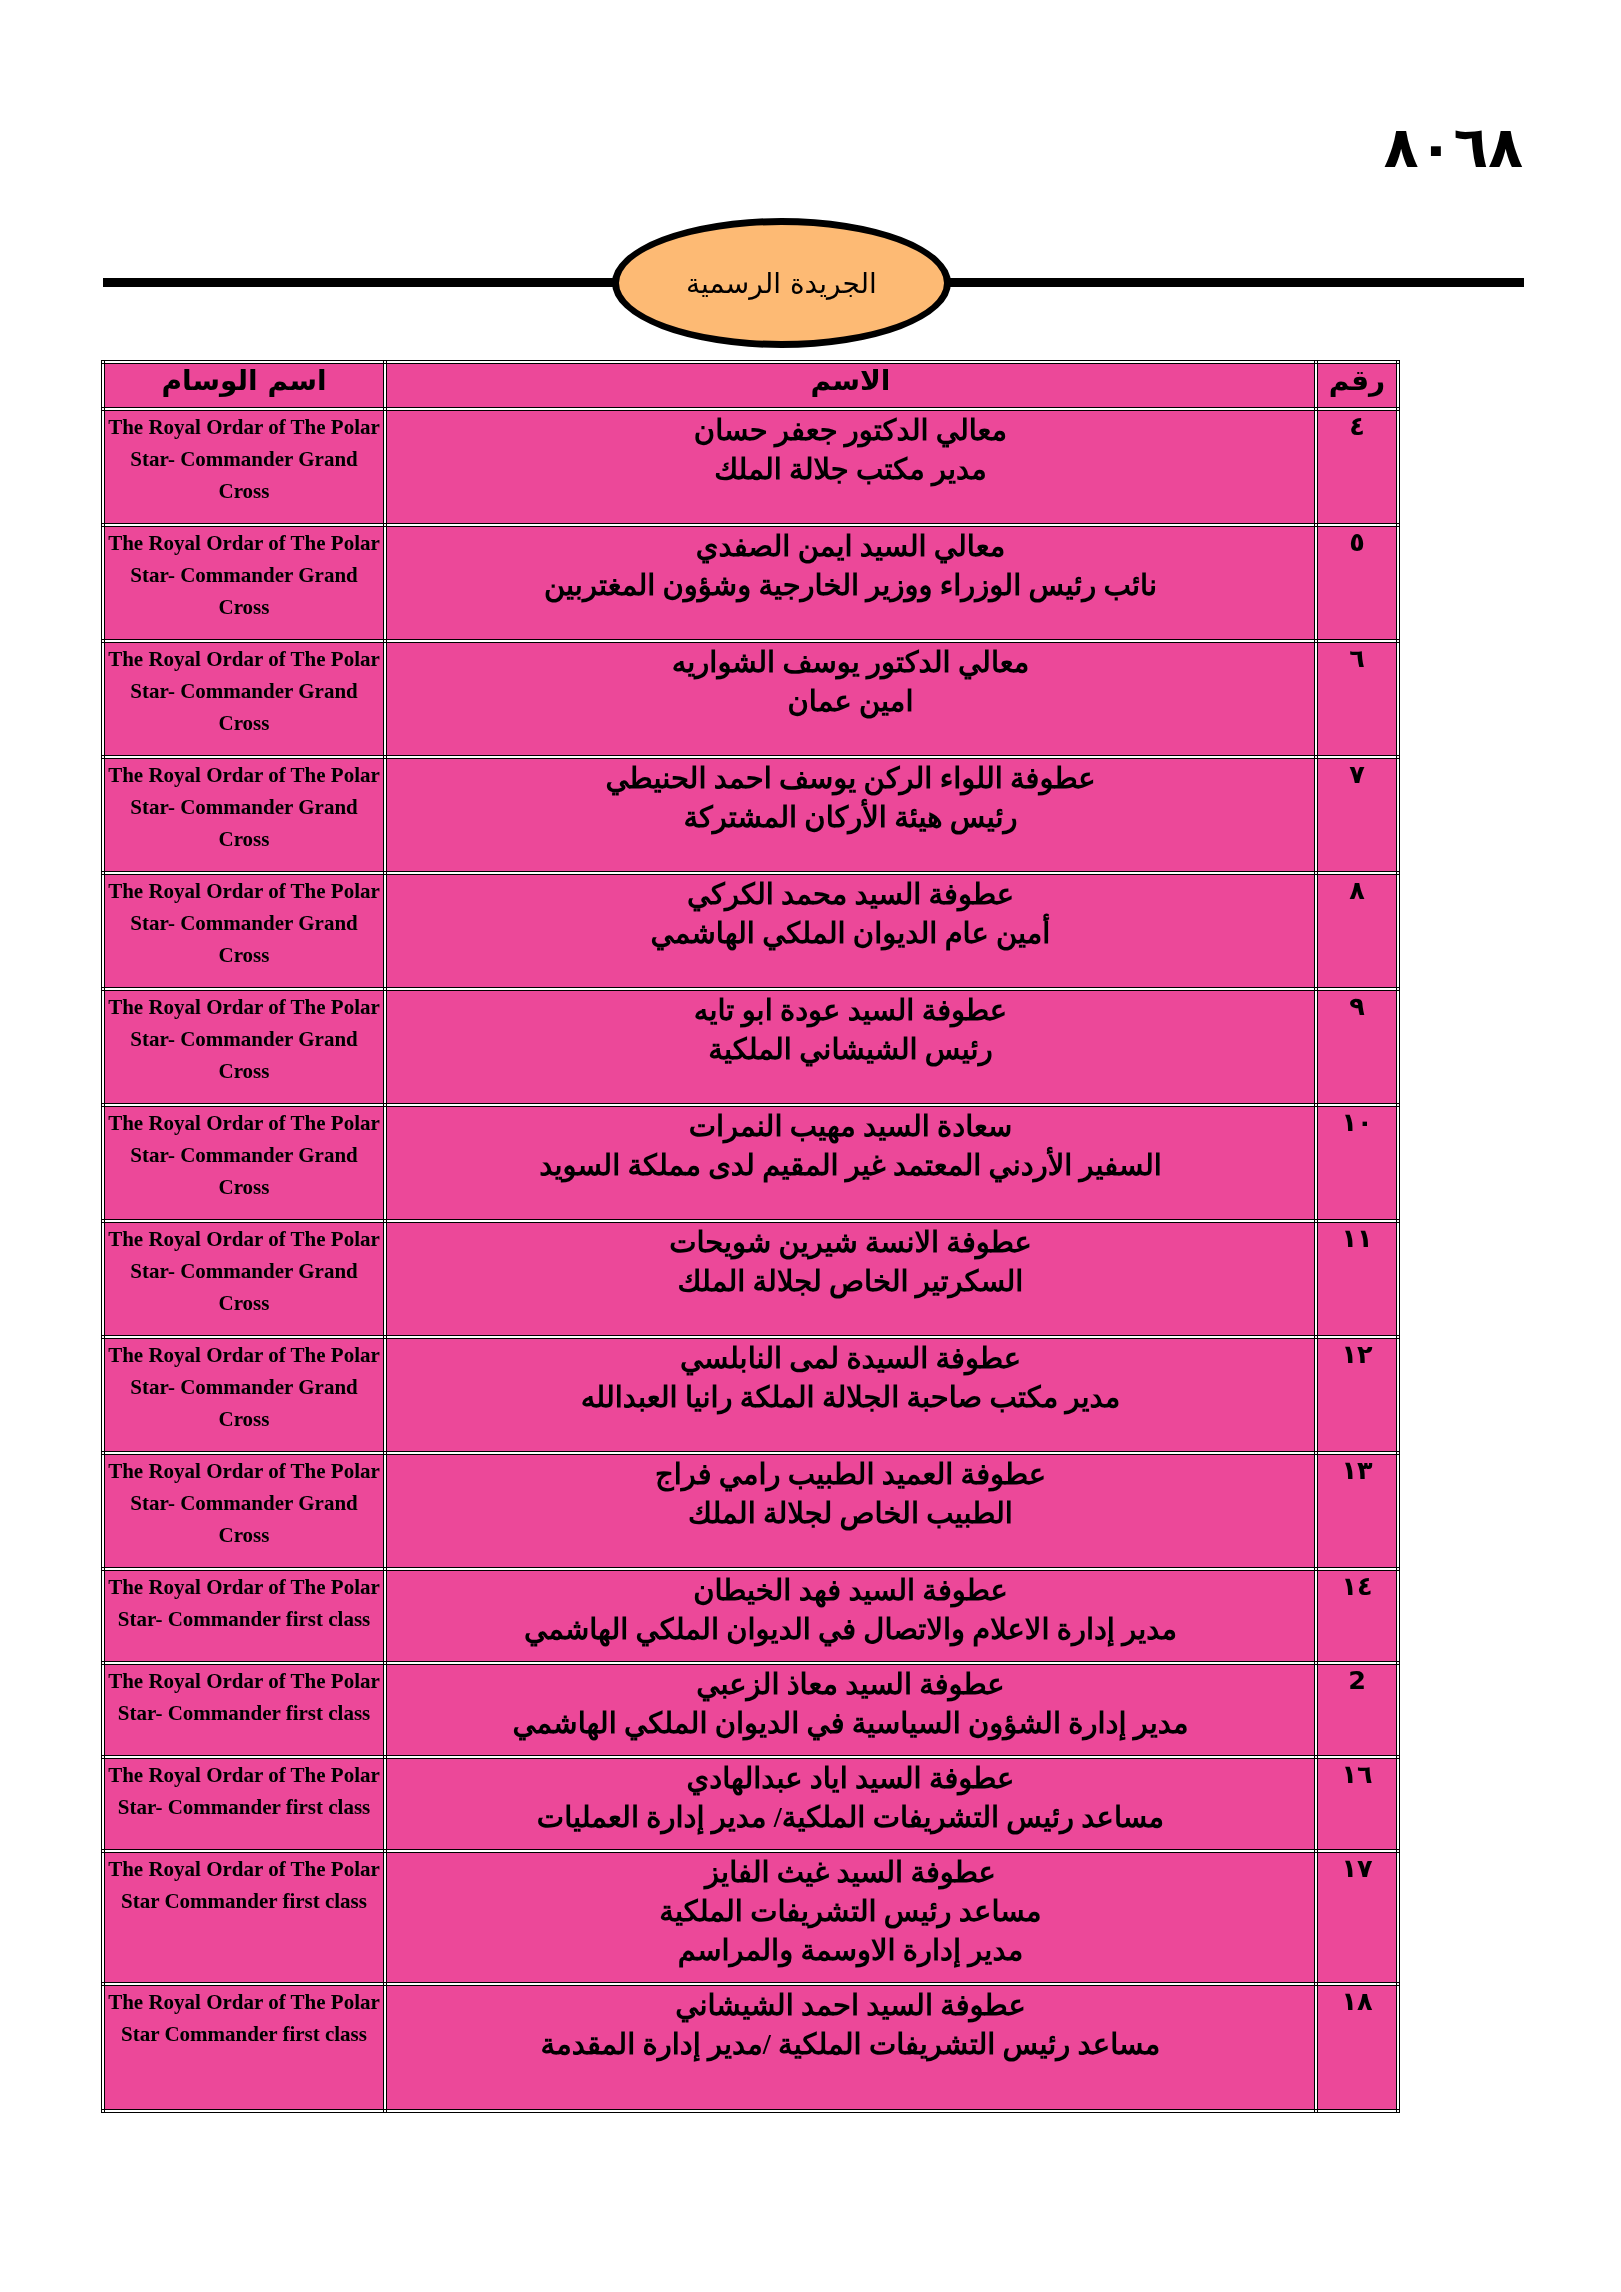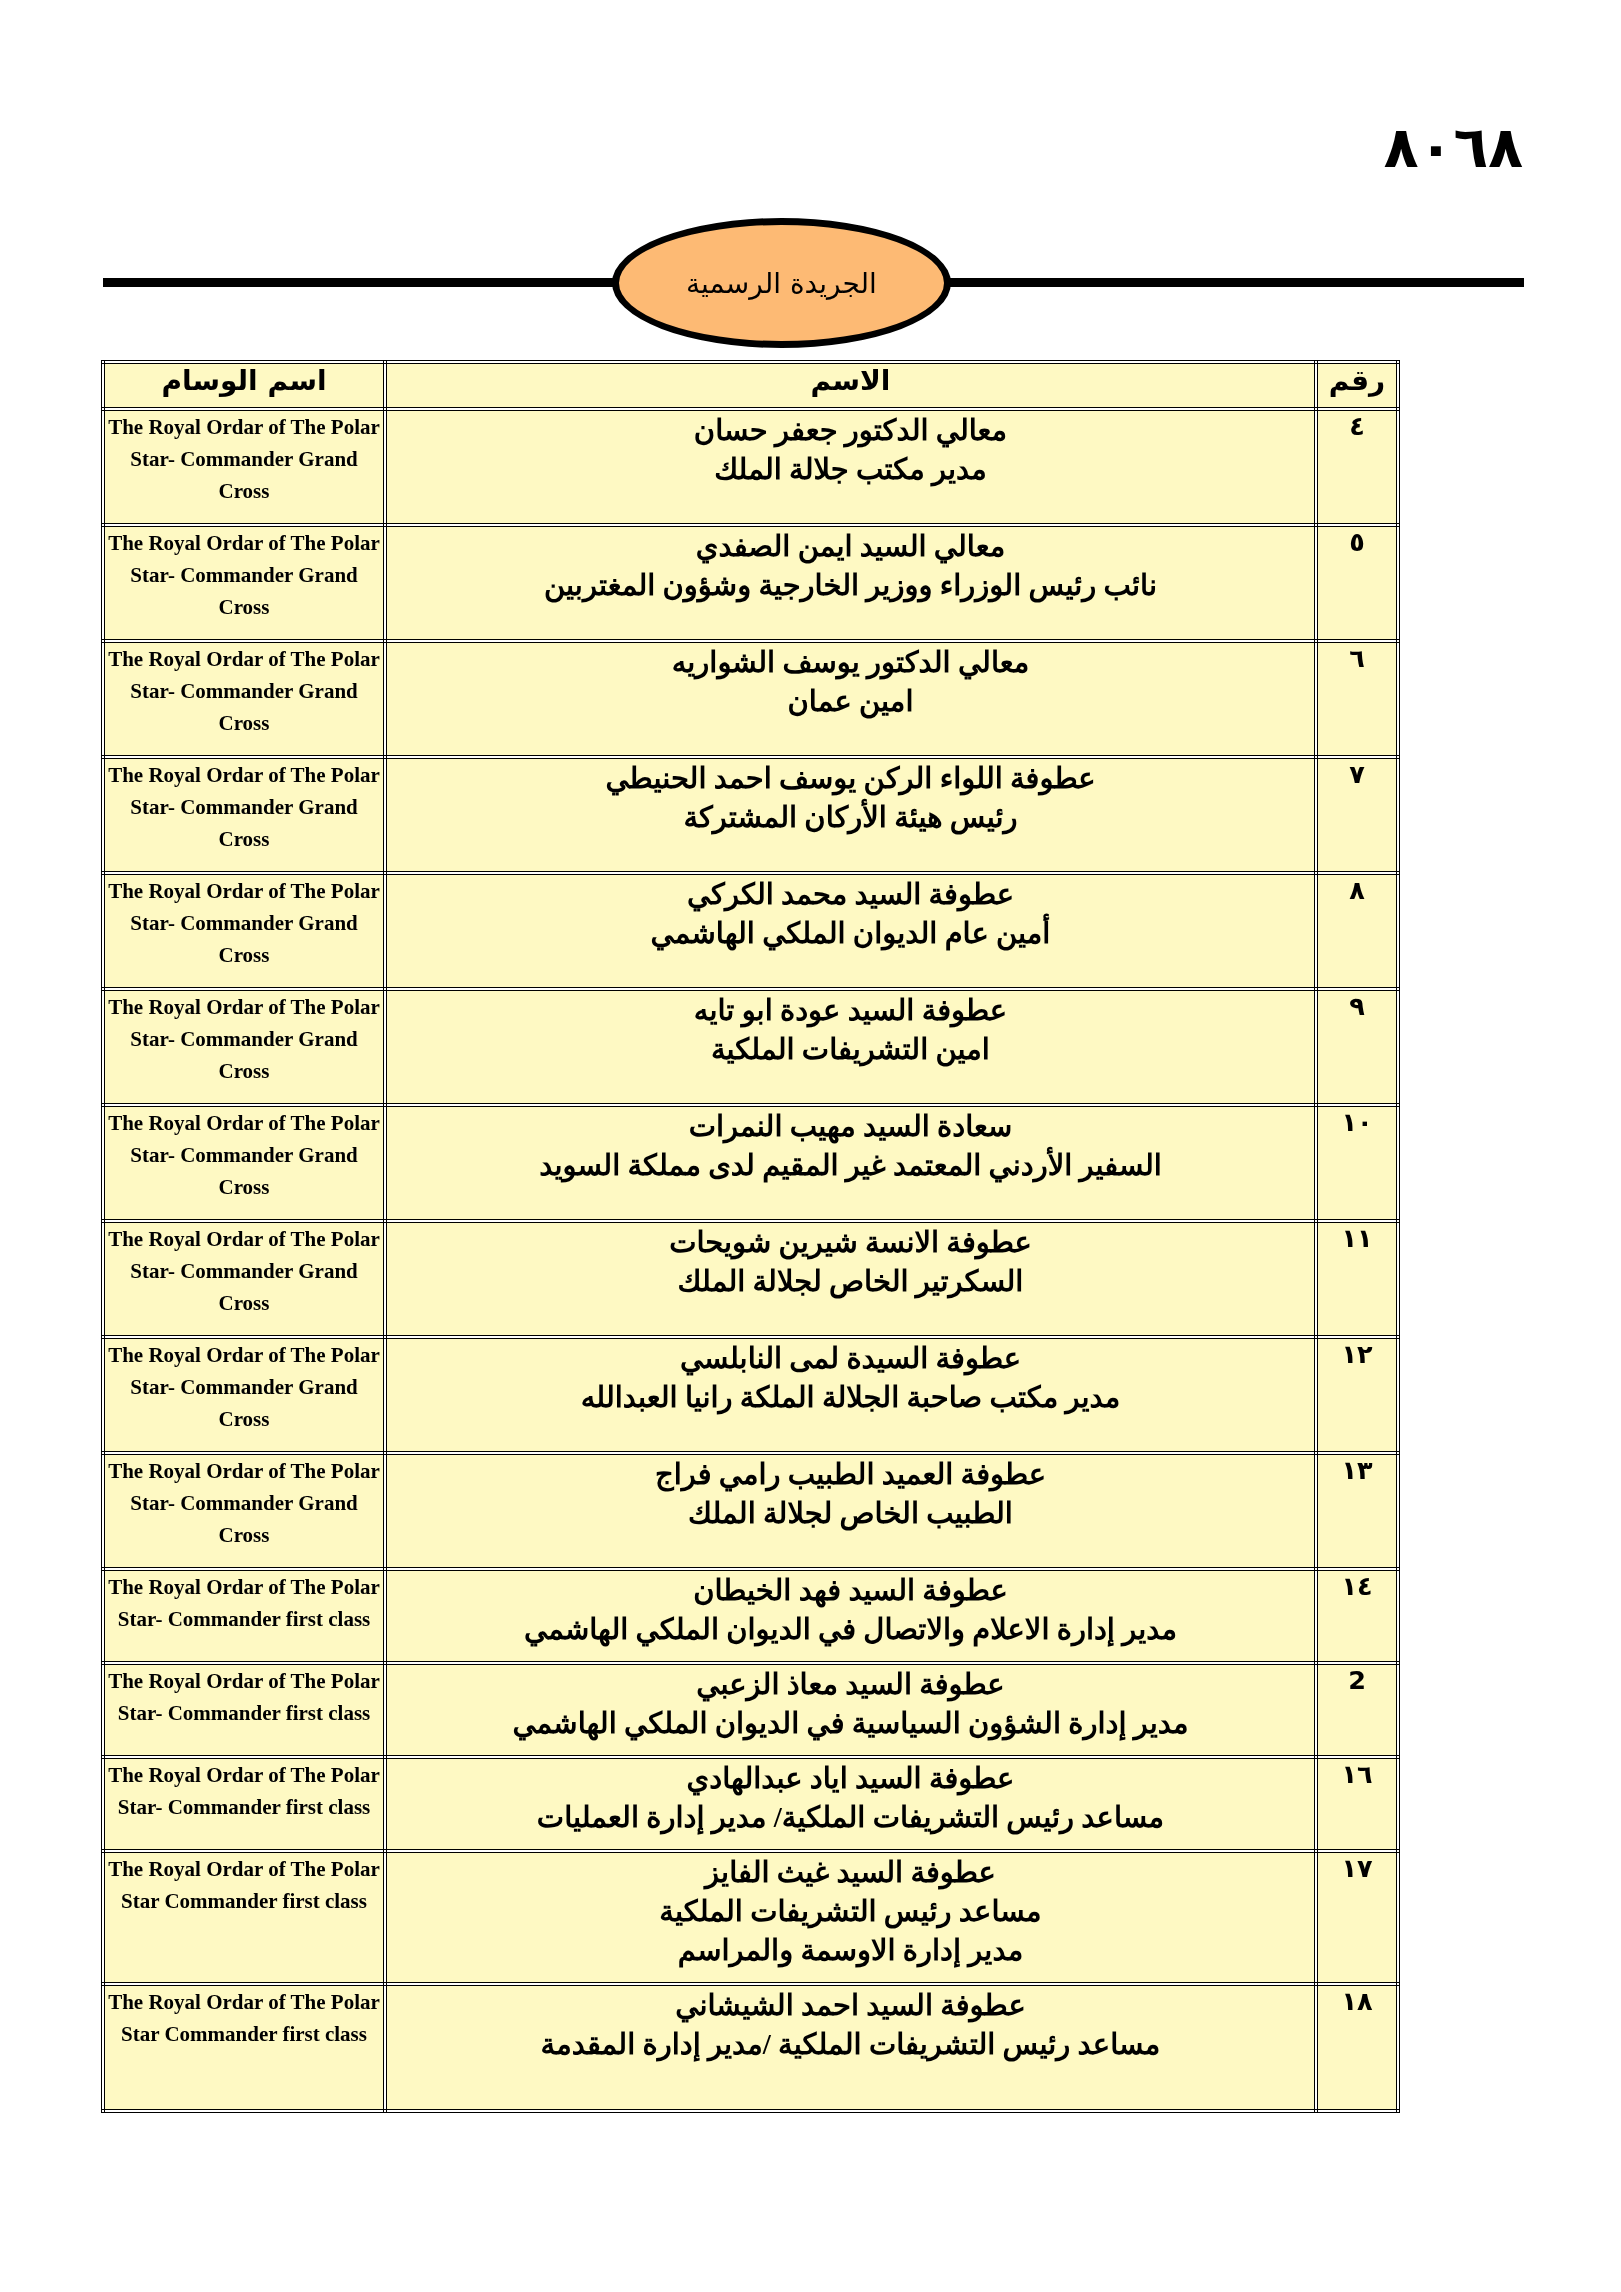--- a/index.html
+++ b/index.html
@@ -24,21 +24,21 @@
   .banner-text {
     font-family:"DejaVu Sans", sans-serif; font-size:28px; color:#000;
     direction:rtl; white-space:nowrap;
   }
   table.gazette-table {
     position:absolute; top:328px; left:101px; width:1296px;
     border-collapse:collapse; direction:rtl; table-layout:fixed;
     background:#fff;
   }
   table.gazette-table th, table.gazette-table td {
-    border:4.9px double #000; background:#fef9c3; text-align:center;
+    border:4.9px double #000; background:#ec4899; text-align:center;
     vertical-align:top; padding:0; overflow:hidden;
   }
   th.h-cell {
     height:43px; font-family:"DejaVu Sans", sans-serif; font-weight:bold;
     font-size:28px; vertical-align:middle; padding:2px 3.9px;
   }
   td.c-num {
     font-family:"DejaVu Sans", sans-serif; font-weight:bold; font-size:25.5px;
     padding-top:9.8px;
   }
@@ -137,21 +137,21 @@
       <td class="c-order">
             <div class="en-line">The Royal Ordar of The Polar</div>
             <div class="en-line">Star- Commander Grand</div>
             <div class="en-line">Cross</div>
           </td>
     </tr>
         <tr style="height: 116px;">
       <td class="c-num">٩</td>
       <td class="c-name">
             <div class="ar-line">عطوفة السيد عودة ابو تايه</div>
-            <div class="ar-line">امين التشريفات الملكية</div>
+            <div class="ar-line">رئيس الشيشاني الملكية</div>
           </td>
       <td class="c-order">
             <div class="en-line">The Royal Ordar of The Polar</div>
             <div class="en-line">Star- Commander Grand</div>
             <div class="en-line">Cross</div>
           </td>
     </tr>
         <tr style="height: 116px;">
       <td class="c-num">١٠</td>
       <td class="c-name">

